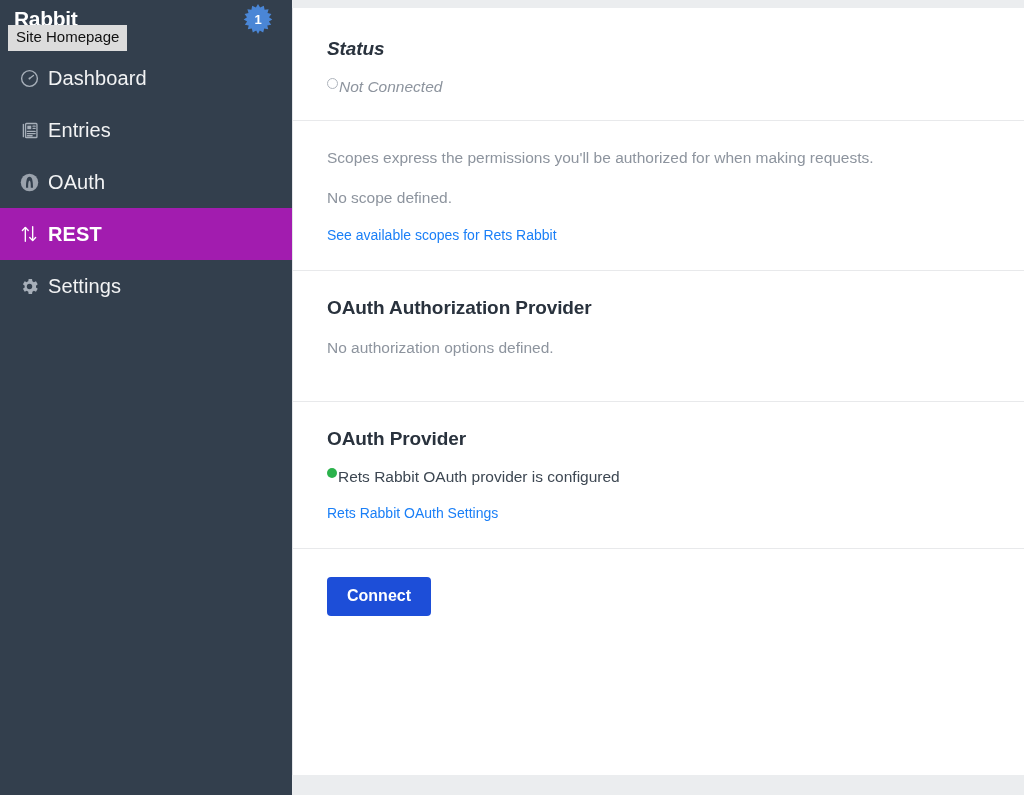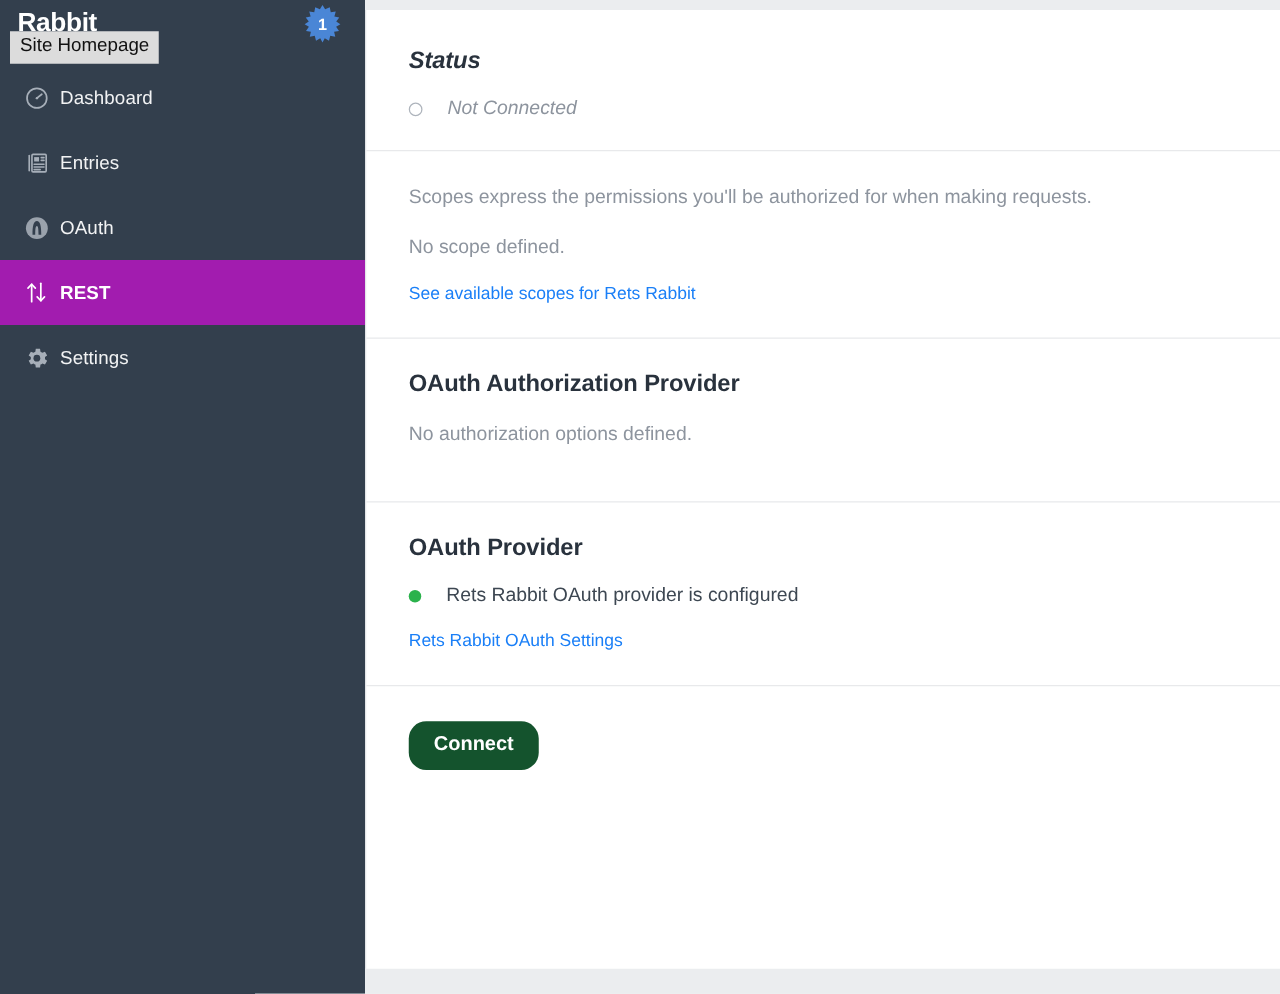--- a/index.html
+++ b/index.html
@@ -67,21 +67,21 @@
     color: #e3e5e8;
   }
   .navitem.active { background: #a21caf; }
   .navicon {
     width: 34px; flex: 0 0 34px;
     display: flex; align-items: center; justify-content: center;
     color: #a7afb9;
   }
   .navicon svg { display: block; }
   .navlabel {
-    font-size: 15px;
+    font-size: 20px;
     color: #f2f3f4;
     letter-spacing: 0.1px;
     padding-left: 2px;
   }
   .navitem.active .navlabel { color: #ffffff; font-weight: bold; }
   .navitem.active .navicon { color: #ffffff; }
 
   
   .main {
     flex: 1 1 auto;
@@ -121,38 +121,38 @@
   .sec-para.last { margin-bottom: 16px; }
   .link {
     font-size: 14px;
     color: #1a7ff7;
     text-decoration: none;
     cursor: pointer;
     display: inline-block;
   }
 
   .statusline {
-    display: flex; align-items: center;
-    gap: 20px;
+    display: flex; 
+    gap: 1px;
   }
   .dot {
     width: 10px; height: 10px;
     border-radius: 50%;
     flex: 0 0 10px;
   }
   .dot.off { background: transparent; border: 1px solid #aeb4bc; width: 11px; height: 11px; flex: 0 0 11px; }
   .dot.on  { background: #2bb24c; }
   .status-text { font-size: 15.5px; color: #8d949e; }
   .status-text.dark { color: #3d4752; }
 
   .btn-connect {
-    background: #14532d;
+    background: #1d4ed8;
     color: #ffffff;
     border: none;
-    border-radius: 14px;
+    border-radius: 4px;
     font-family: "Liberation Sans", sans-serif;
     font-size: 16px;
     font-weight: bold;
     padding: 11px 20px 12px 20px;
     cursor: pointer;
     line-height: 1;
     text-align: center;
   }
 </style>
 </head>

